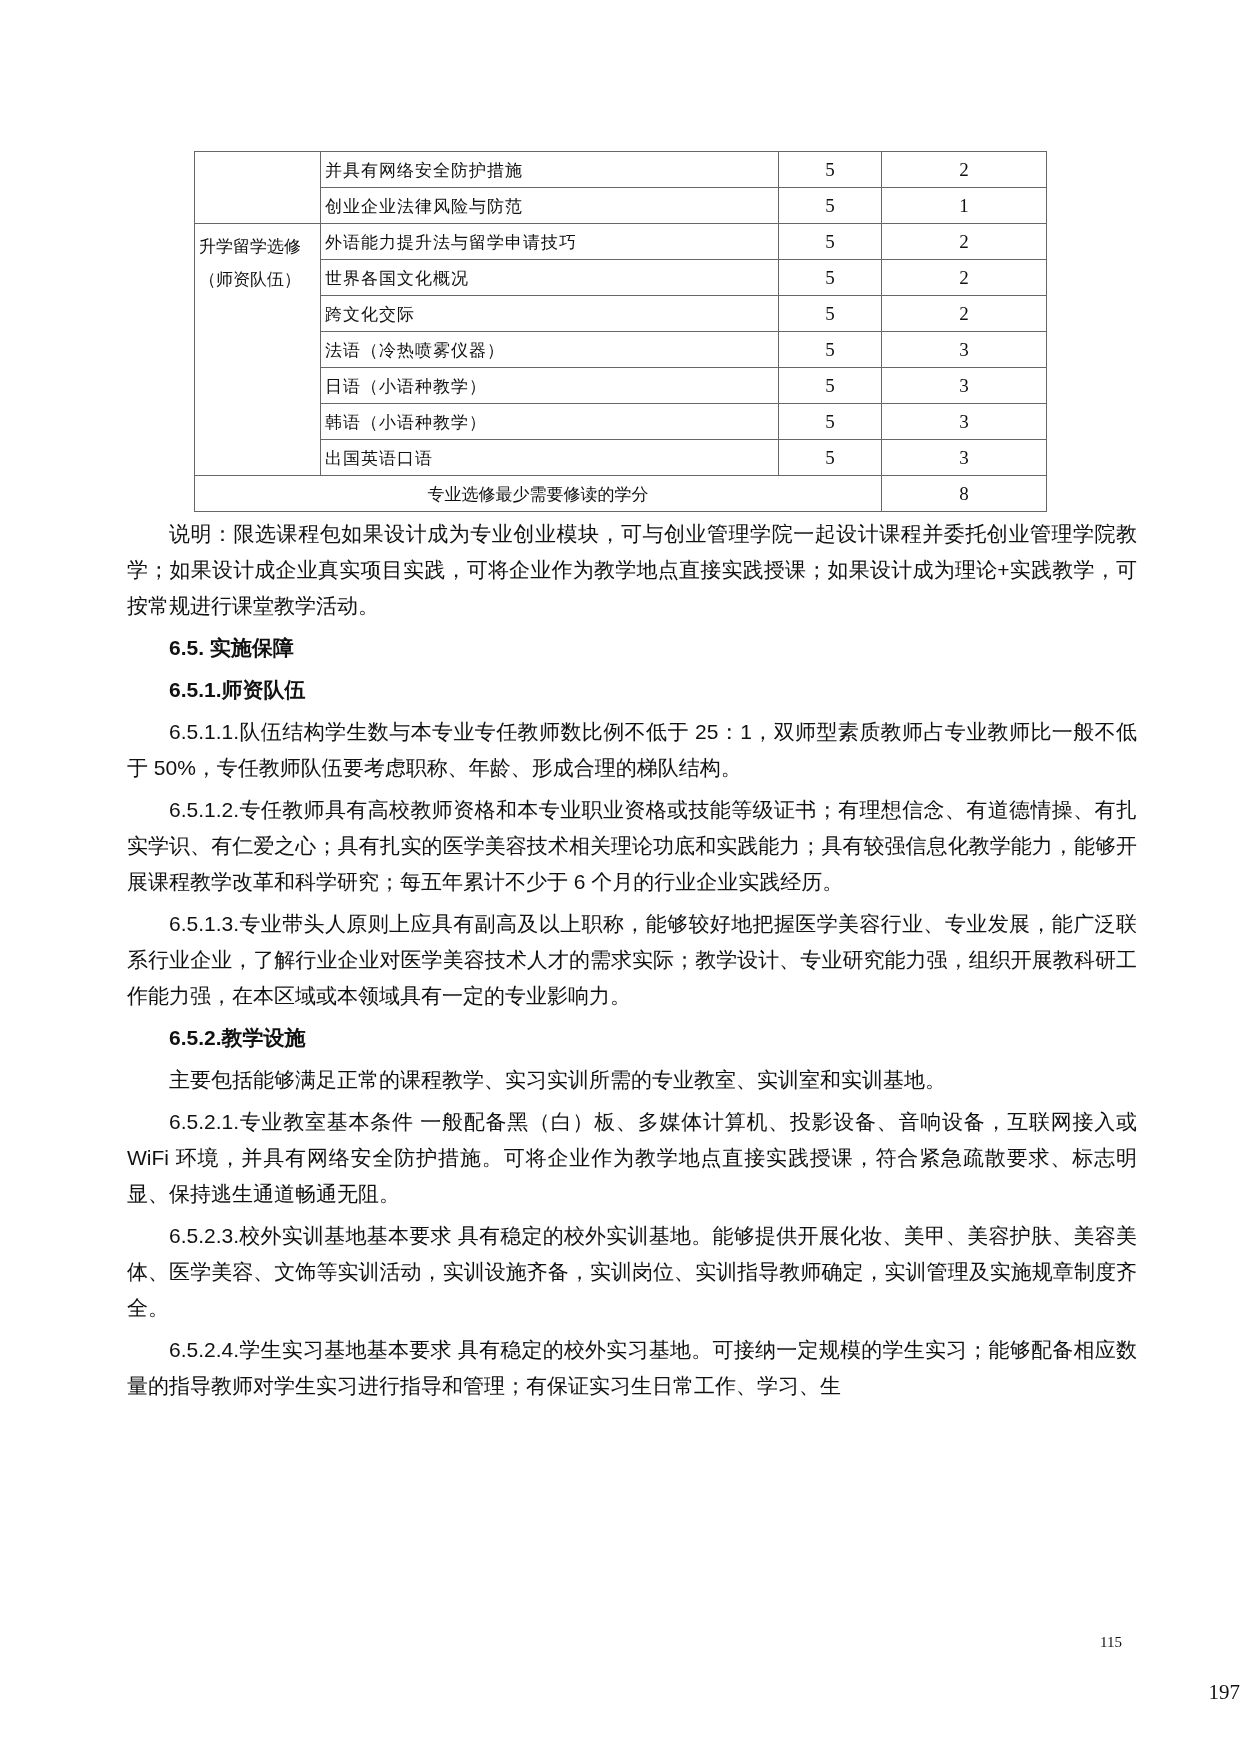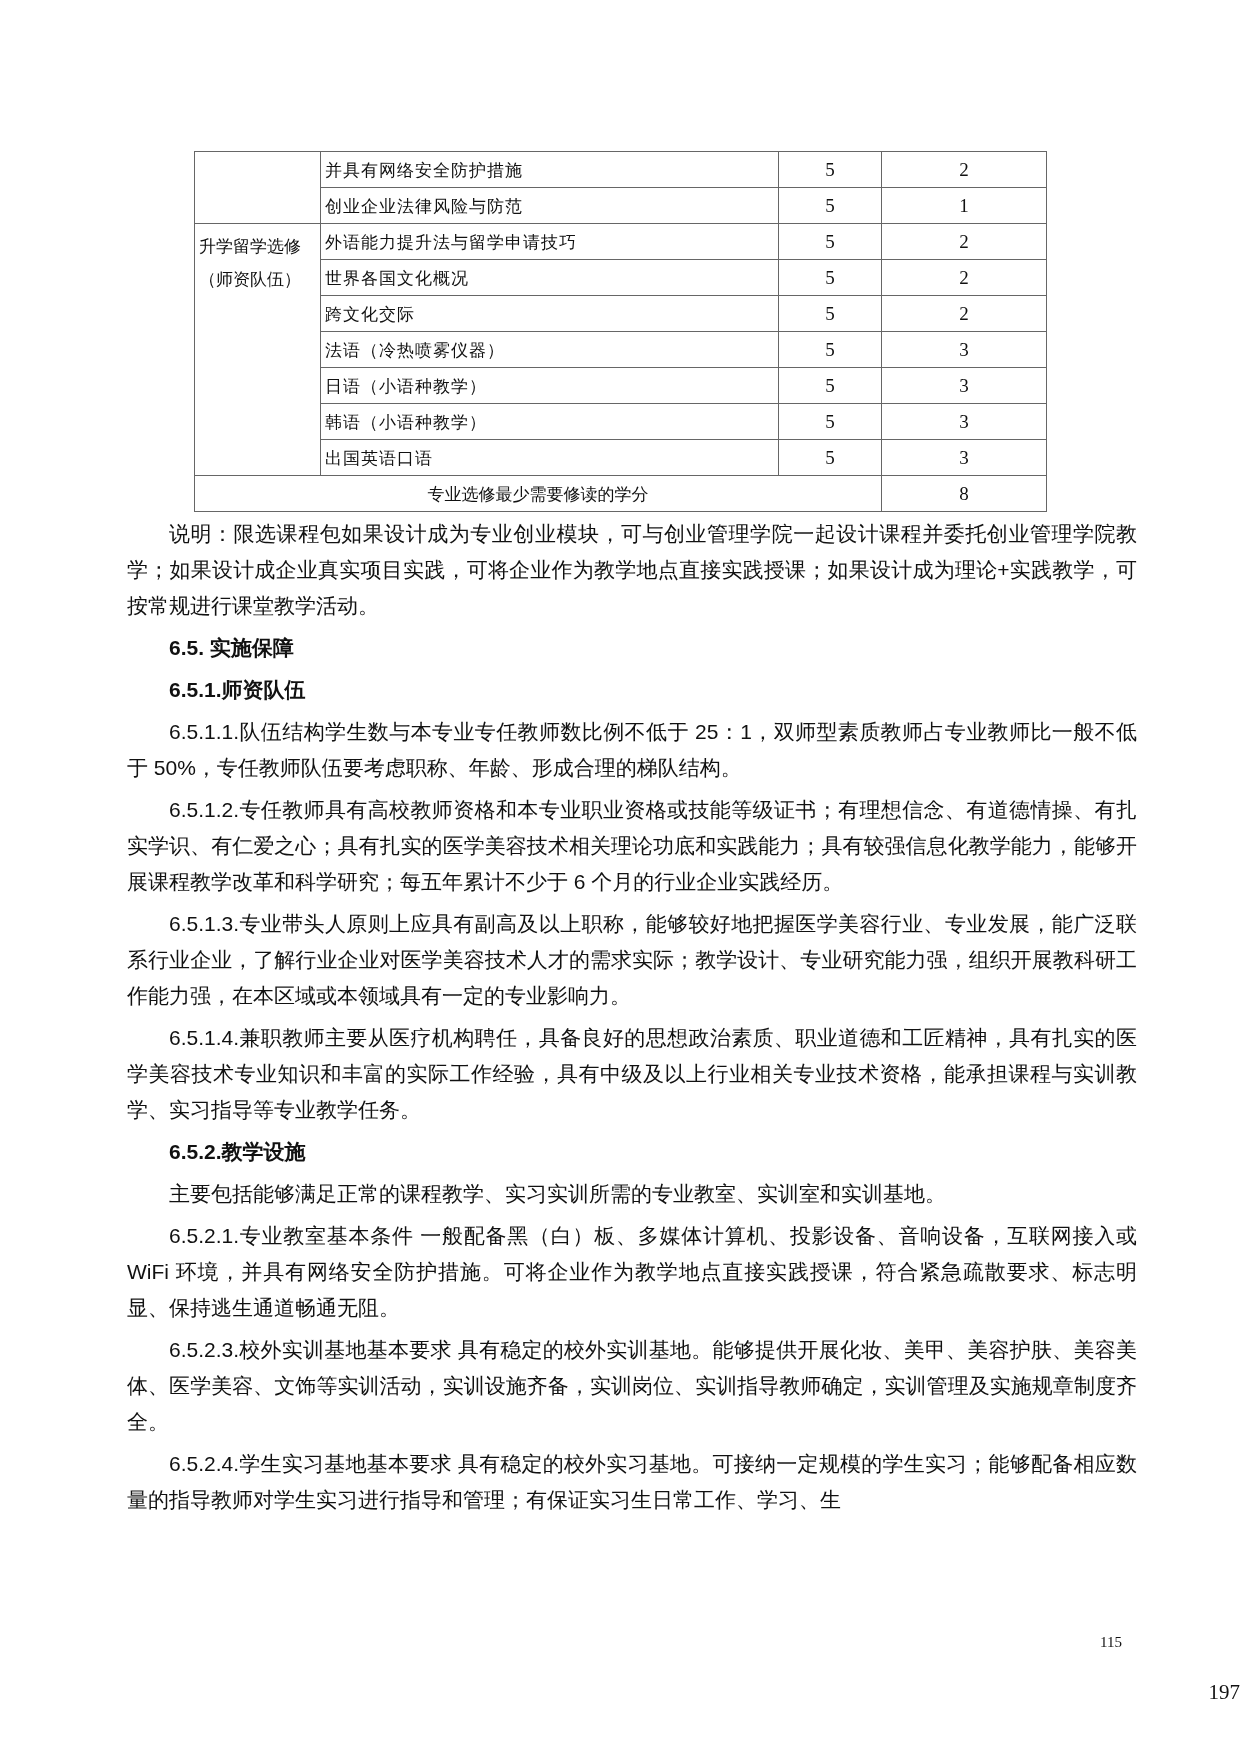--- a/index.html
+++ b/index.html
@@ -111,21 +111,20 @@
   </tbody>
 </table>
 
 <div class="content">
   <p class="ind">说明：限选课程包如果设计成为专业创业模块，可与创业管理学院一起设计课程并委托创业管理学院教学；如果设计成企业真实项目实践，可将企业作为教学地点直接实践授课；如果设计成为理论+实践教学，可按常规进行课堂教学活动。</p>
   <h3>6.5.  实施保障</h3>
   <h3>6.5.1.师资队伍</h3>
   <p class="ind">6.5.1.1.队伍结构学生数与本专业专任教师数比例不低于 25：1，双师型素质教师占专业教师比一般不低于 50%，专任教师队伍要考虑职称、年龄、形成合理的梯队结构。</p>
   <p class="ind">6.5.1.2.专任教师具有高校教师资格和本专业职业资格或技能等级证书；有理想信念、有道德情操、有扎实学识、有仁爱之心；具有扎实的医学美容技术相关理论功底和实践能力；具有较强信息化教学能力，能够开展课程教学改革和科学研究；每五年累计不少于 6 个月的行业企业实践经历。</p>
   <p class="ind">6.5.1.3.专业带头人原则上应具有副高及以上职称，能够较好地把握医学美容行业、专业发展，能广泛联系行业企业，了解行业企业对医学美容技术人才的需求实际；教学设计、专业研究能力强，组织开展教科研工作能力强，在本区域或本领域具有一定的专业影响力。</p>
-  <p class="ind">6.5.1.4.兼职教师主要从医疗机构聘任，具备良好的思想政治素质、职业道德和工匠精神，具有扎实的医学美容技术专业知识和丰富的实际工作经验，具有中级及以上行业相关专业技术资格，能承担课程与实训教学、实习指导等专业教学任务。</p>
   <h3>6.5.2.教学设施</h3>
   <p class="ind">主要包括能够满足正常的课程教学、实习实训所需的专业教室、实训室和实训基地。</p>
   <p class="ind">6.5.2.1.专业教室基本条件 一般配备黑（白）板、多媒体计算机、投影设备、音响设备，互联网接入或 WiFi 环境，并具有网络安全防护措施。可将企业作为教学地点直接实践授课，符合紧急疏散要求、标志明显、保持逃生通道畅通无阻。</p>
   <p class="ind">6.5.2.3.校外实训基地基本要求 具有稳定的校外实训基地。能够提供开展化妆、美甲、美容护肤、美容美体、医学美容、文饰等实训活动，实训设施齐备，实训岗位、实训指导教师确定，实训管理及实施规章制度齐全。</p>
   <p class="ind">6.5.2.4.学生实习基地基本要求 具有稳定的校外实习基地。可接纳一定规模的学生实习；能够配备相应数量的指导教师对学生实习进行指导和管理；有保证实习生日常工作、学习、生</p>
 </div>
 
 <div class="page-no-small">115</div>
 <div class="page-no-main"><span>197</span></div>
 

